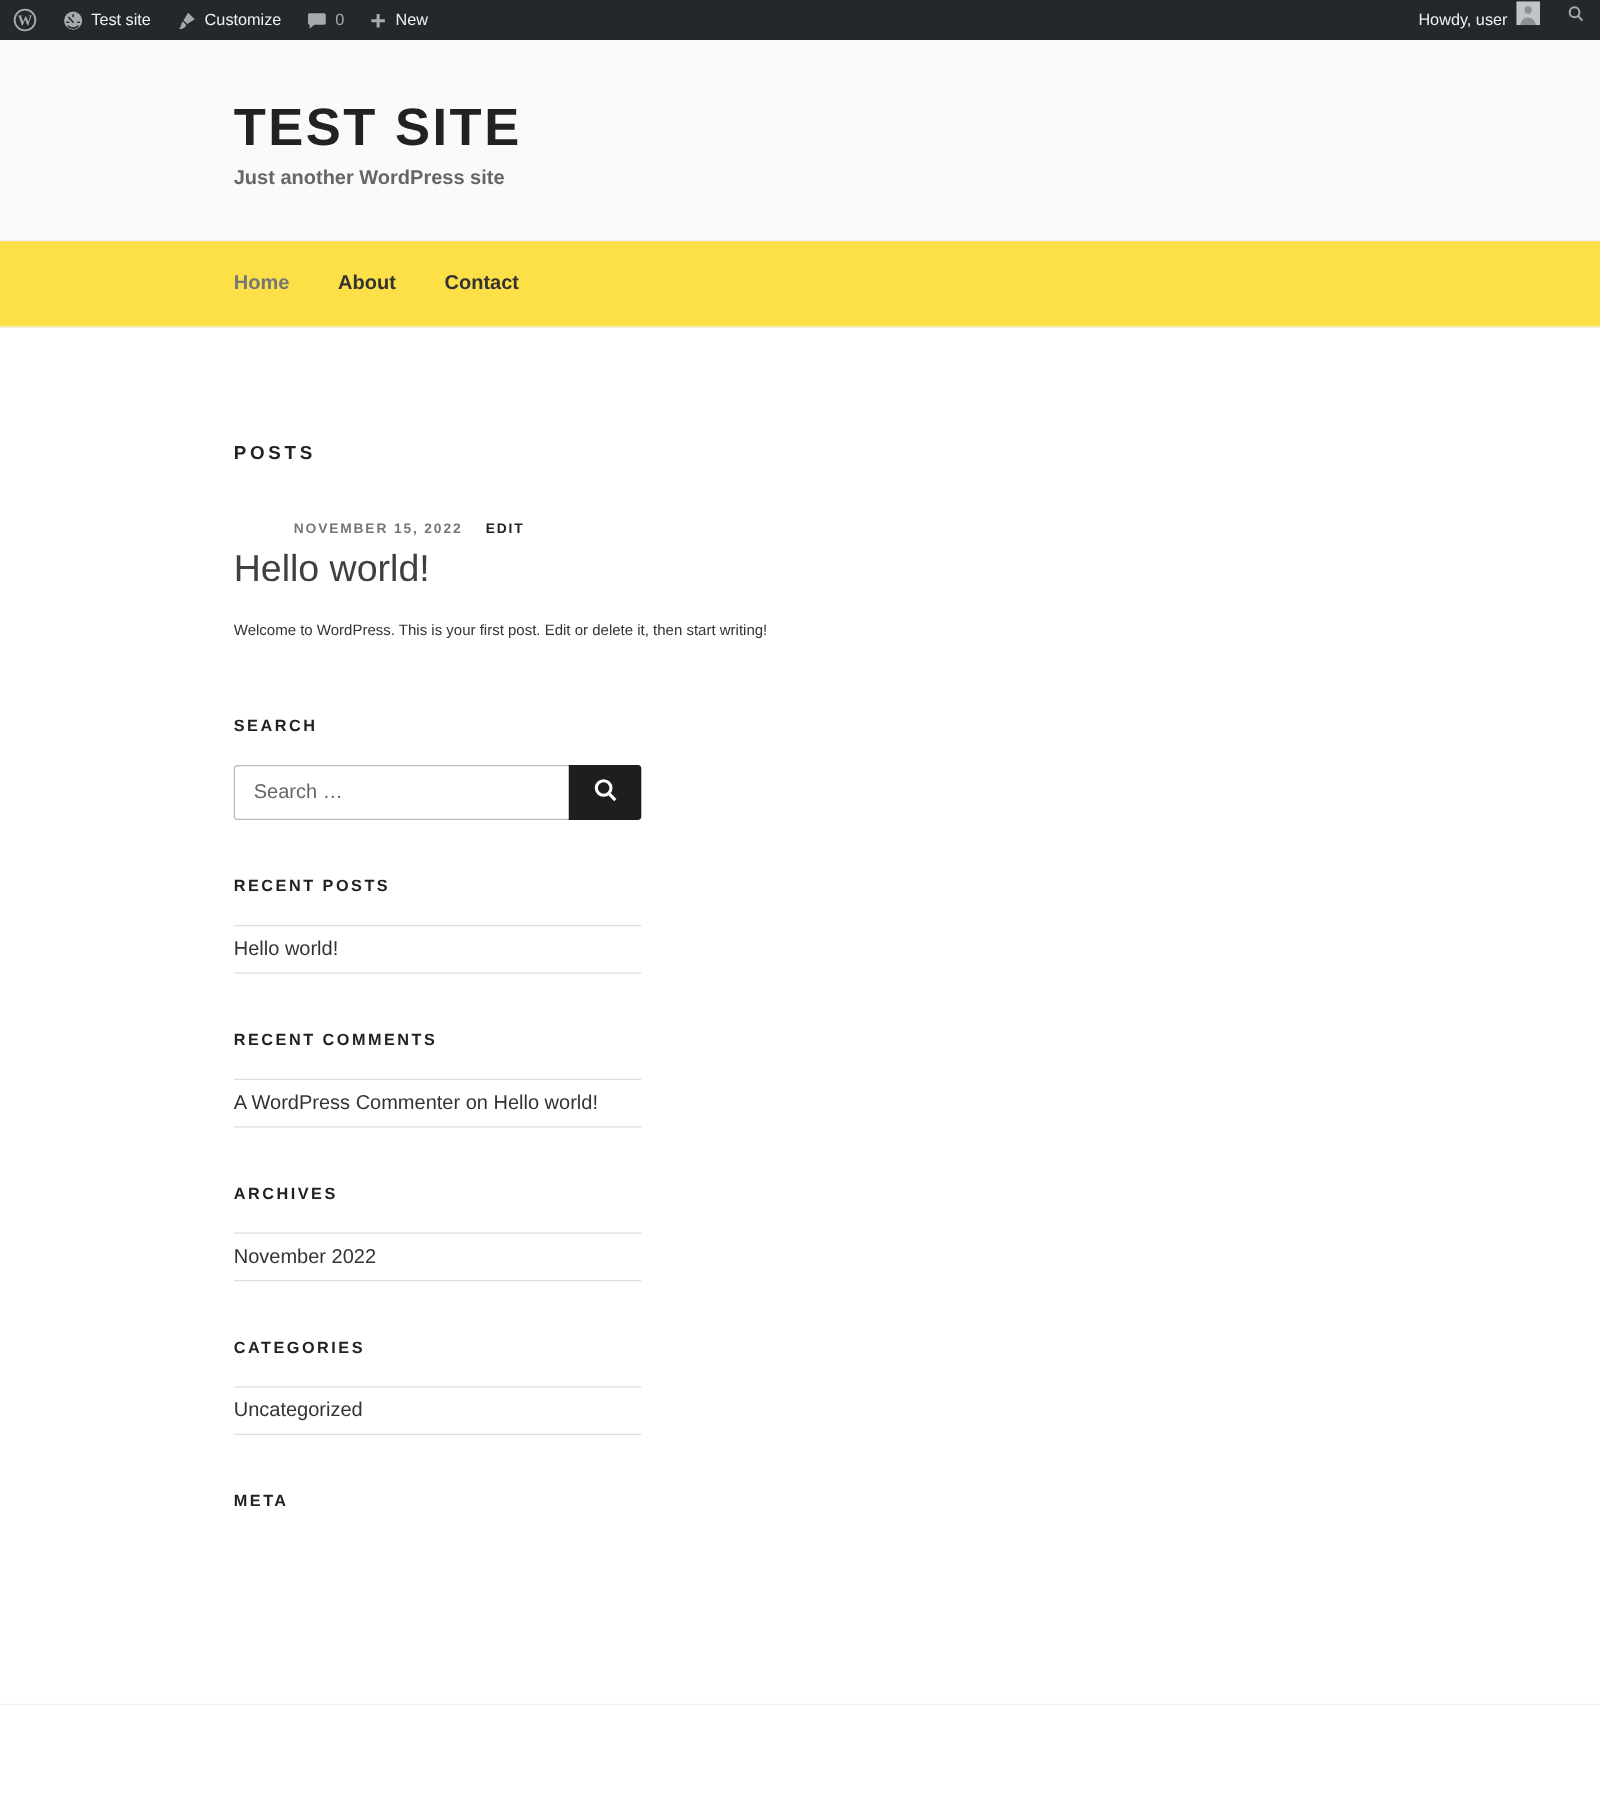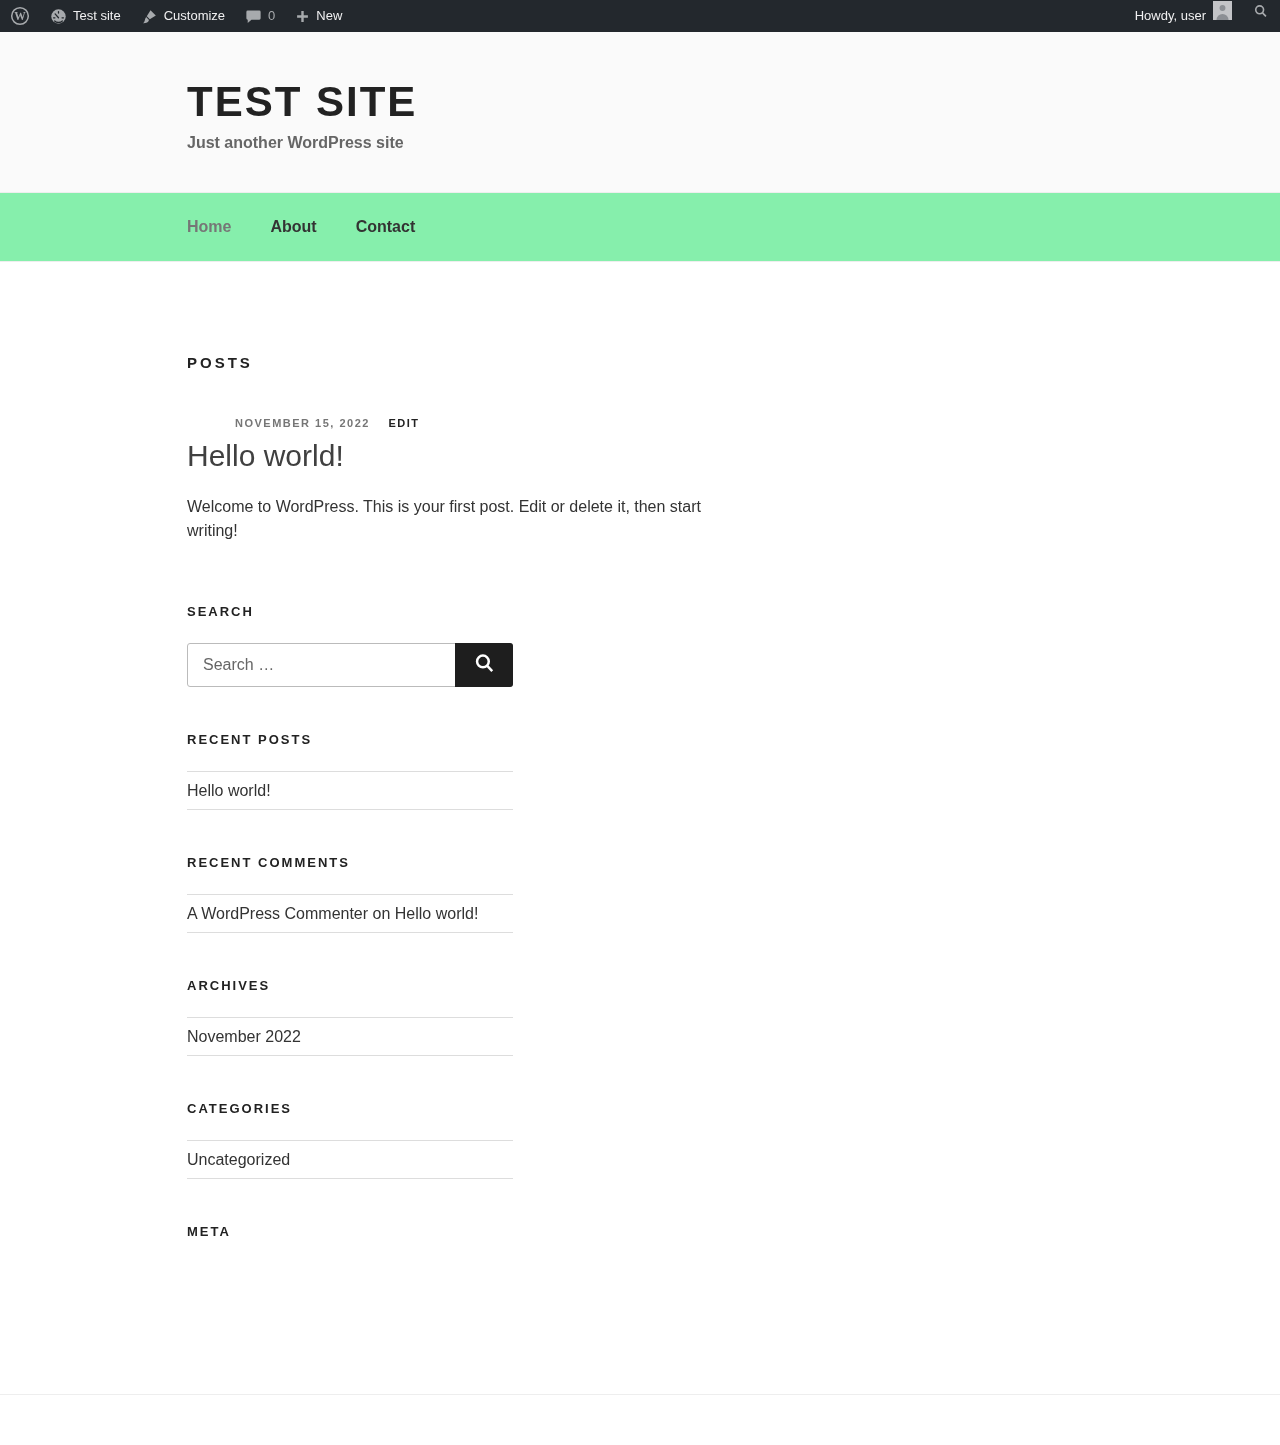--- a/index.html
+++ b/index.html
@@ -19,38 +19,38 @@
   .ab-howdy { display:flex; align-items:flex-start; gap:7px; padding:0 9px; }
   .ab-search-item { display:flex; align-items:center; padding:0 11px; }
 
   
   .site-header { background:#fafafa; padding:46px 0 40px; }
   .wrap { width:906px; margin:0 auto; }
   .site-title { font-size:42px; font-weight:bold; letter-spacing:2px; color:#222; }
   .site-tagline { margin-top:8px; font-size:16px; color:#666;font-weight:bold; }
 
   
-  .site-nav { background:#86efac; border-top:1px solid #eee; border-bottom:1px solid #eee; }
+  .site-nav { background:#fde047; border-top:1px solid #eee; border-bottom:1px solid #eee; }
   .nav-inner { display:flex; }
   .nav-item { font-size:16px; font-weight:bold; color:#333; padding:25px 0; margin-right:39px;
               text-decoration:none; cursor:pointer; }
   .nav-item.current { color:#767676; }
 
   
   .content { display:flex; justify-content:space-between; padding:92px 0 110px;flex-direction:column; }
   .main-col { width:540px; }
   .sidebar { width:326px; padding-top:60px; }
 
   .page-title { font-size:15px; font-weight:bold; letter-spacing:3px; color:#222; margin-bottom:46px; }
 
   .entry-meta { font-size:11px; font-weight:bold; letter-spacing:1.5px;margin-left:48px; }
   .entry-date { color:#767676; cursor:pointer; }
   .entry-edit { color:#222; margin-left:14px; cursor:pointer; }
   .entry-title { margin-top:8px; font-size:30px; font-weight:400; color:#404040; line-height:1.25; cursor:pointer; }
-  .entry-body { margin-top:20px; font-size:16px; line-height:1.55; color:#333; max-width:540px; }
+  .entry-body { margin-top:20px; font-size:12px; line-height:1.55; color:#333; max-width:540px; }
 
   
   .widget { margin-bottom:45px; }
   .widget-title { font-size:13px; font-weight:bold; letter-spacing:2px; color:#222; margin-bottom:24px; }
   .widget ul { list-style:none; border-top:1px solid #ddd; }
   .widget li { border-bottom:1px solid #ddd; padding:8px 0; font-size:16px; line-height:21px; color:#333; }
   .widget li a { color:#333; text-decoration:none; cursor:pointer; }
 
   .search-form { position:relative; }
   .search-input {

